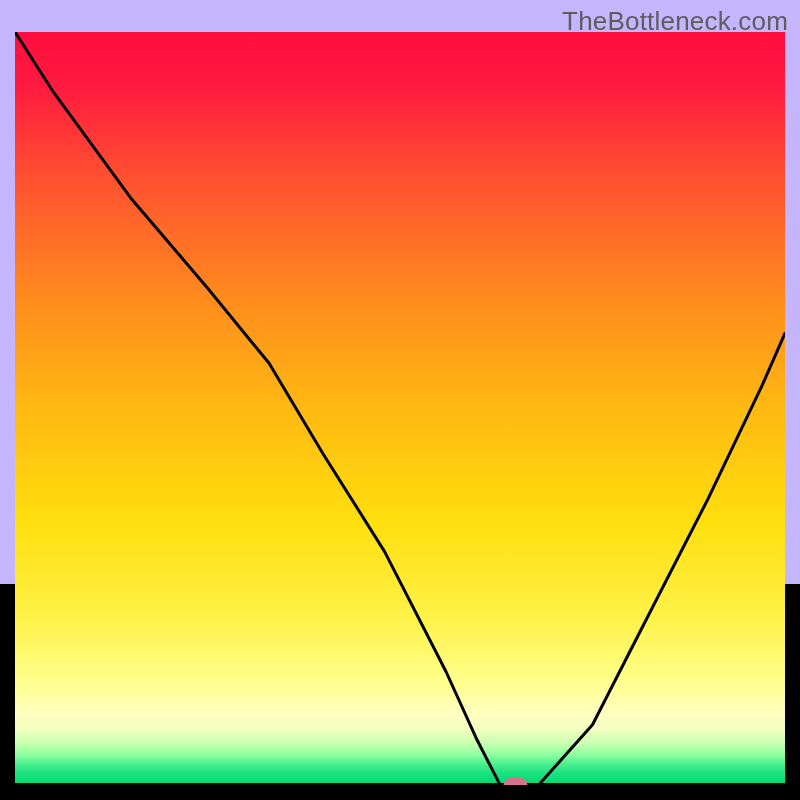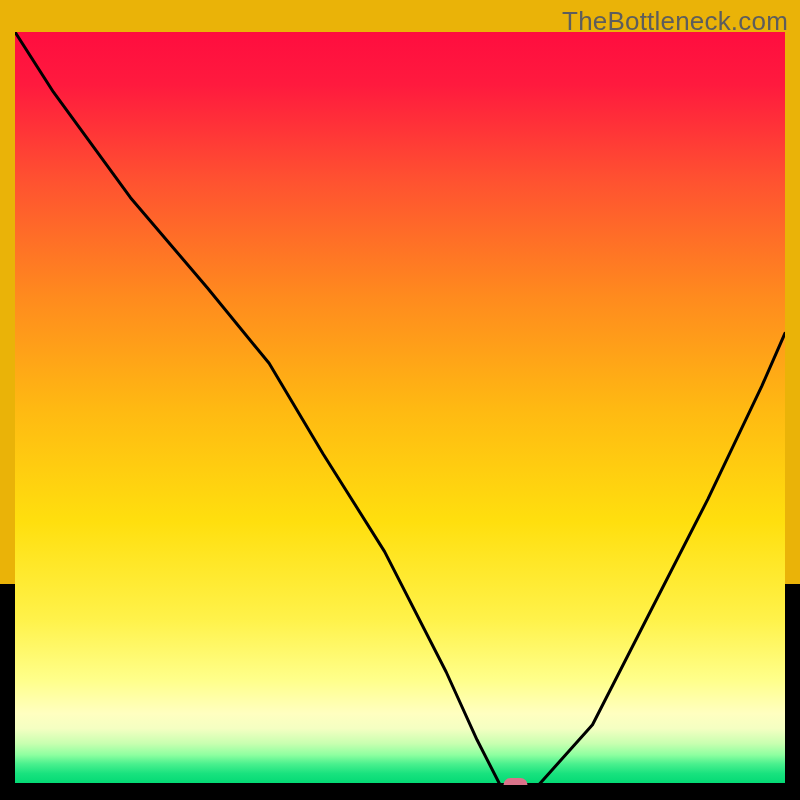--- a/index.html
+++ b/index.html
@@ -8,21 +8,21 @@
     width: 800px;
     height: 800px;
     background: #000;
     font-family: Arial, Helvetica, sans-serif;
     overflow: hidden;
   }
   .frame {
     position: relative;
     width: 800px;
     height: 584px;
-    background: #eab308;
+    background: #c4b5fd;
   }
   .watermark {
     position: absolute;
     top: 6px;
     right: 12px;
     color: #5d5d5d;
     font-size: 26px;
     font-weight: 500;
     letter-spacing: 0.2px;
   }

